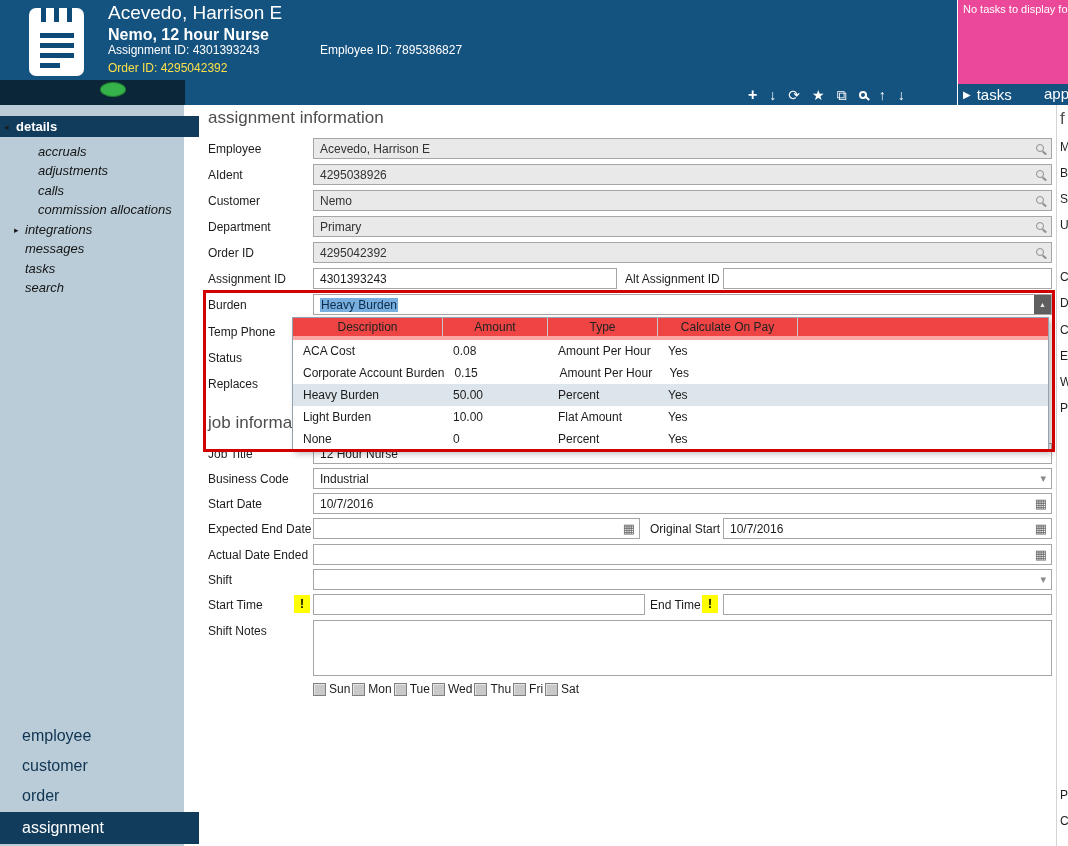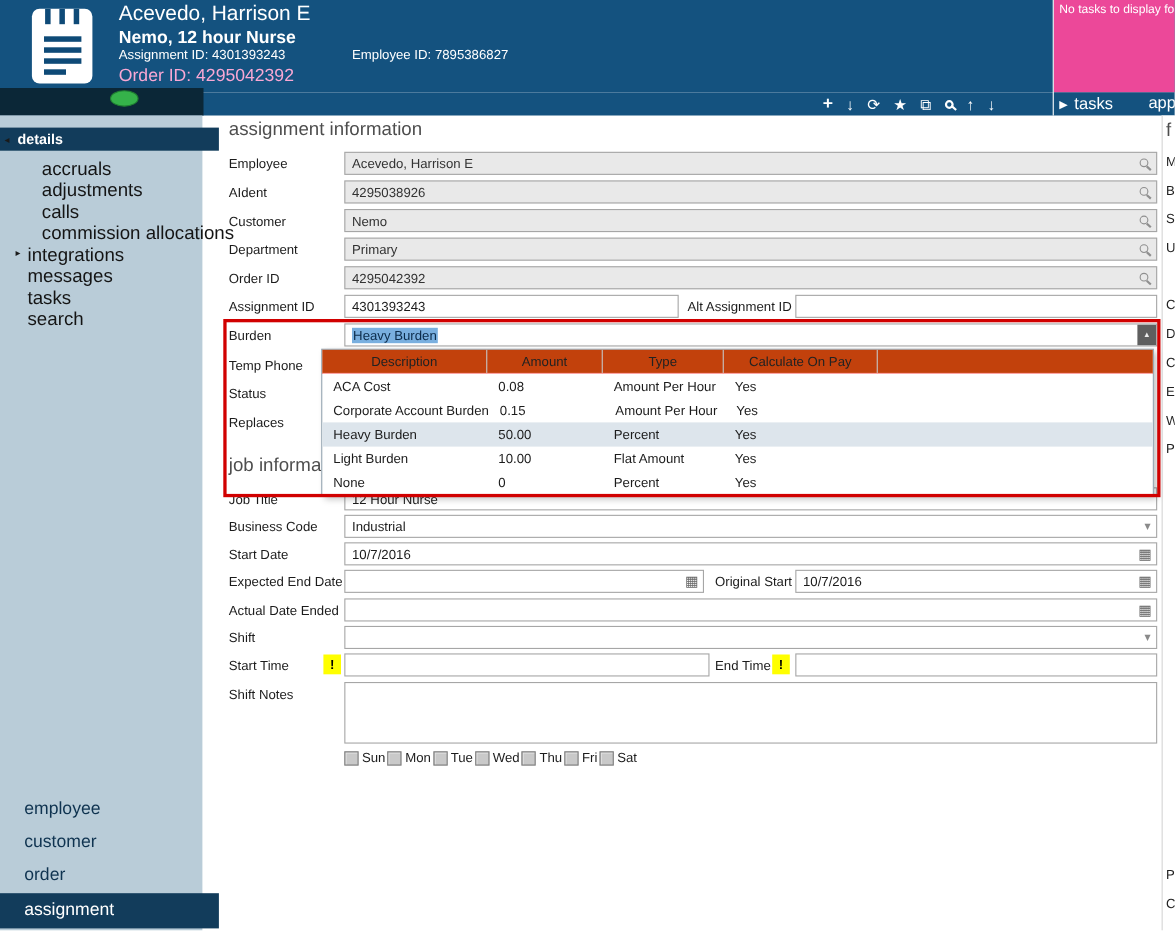--- a/index.html
+++ b/index.html
@@ -10,36 +10,36 @@
   
   .header { position:absolute; left:0; top:0; width:1068px; height:84px; background:#14527f; }
   .toolbar { position:absolute; left:0; top:84px; width:1068px; height:21px; background:#14527f; }
   .dark-band { position:absolute; left:0; top:80px; width:185px; height:25px; background:#0b2737; }
   .logo { position:absolute; left:28px; top:6px; }
   .green-dot { position:absolute; left:100px; top:82px; width:26px; height:15px; background:#35b24a; border:1px solid #1f7c31; border-radius:50%; }
   .h-title { position:absolute; left:108px; top:2px; font-size:19px; color:#fff; }
   .h-sub { position:absolute; left:108px; top:26px; font-size:16px; font-weight:bold; color:#fff; }
   .h-aid { position:absolute; left:108px; top:43px; font-size:12px; color:#fff; }
   .h-eid { position:absolute; left:320px; top:43px; font-size:12px; color:#fff; }
-  .h-oid { position:absolute; left:108px; top:61px; font-size:16px; color:#f9a8d4; }
+  .h-oid { position:absolute; left:108px; top:61px; font-size:12px; color:#fde047; }
   .tasks-panel { position:absolute; right:0; top:0; width:110px; height:84px; background:#ec4899; color:#fff; font-size:11px; padding:3px 0 0 5px; white-space:nowrap; overflow:hidden; }
   .v-line { position:absolute; left:957px; top:0; width:1px; height:105px; background:#fff; }
   .tb-icons { position:absolute; left:748px; top:84px; height:21px; display:flex; align-items:center; gap:12px; color:#fff; }
   .tbi { font-size:14px; color:#fff; line-height:1; }
   .mag-w { width:8px; height:8px; border:2px solid #fff; border-radius:50%; position:relative; display:inline-block; }
   .mag-w::after { content:""; position:absolute; width:6px; height:2px; background:#fff; right:-5px; bottom:-2px; transform:rotate(42deg); }
   .tb-tasks { position:absolute; left:963px; top:84px; height:21px; display:flex; align-items:center; gap:6px; color:#fff; }
   .tb-tasks .play { font-size:10px; }
   .tb-tasks .txt { font-size:15px; }
   .tb-app { position:absolute; left:1044px; top:85px; font-size:15px; color:#fff; }
 
   
   .sidebar { position:absolute; left:0; top:105px; width:184px; height:741px; background:#b9ccd8; }
   .nav-sel { position:absolute; left:0; width:199px; height:21px; background:#123c5b; color:#fff; font-size:13px; font-weight:600; line-height:21px; padding-left:16px; z-index:5; }
-  .nav-item { position:absolute; font-size:17px; color:#141414; white-space:nowrap; cursor:default; }
+  .nav-item { position:absolute; font-size:13px; color:#141414; white-space:nowrap; cursor:default;font-style:italic; }
   .nav-arrow { position:absolute; font-size:9px; color:#1a1a1a; z-index:6; }
   .side-big { position:absolute; left:22px; font-size:16px; color:#0f3350; }
   .side-sel-bar { position:absolute; left:0; top:707px; width:199px; height:32px; background:#123c5b; z-index:5; }
   .side-sel-bar .t { position:absolute; left:22px; top:7px; font-size:16px; color:#fff; }
 
   
   .section-title { position:absolute; font-size:17px; color:#4e4e4e; }
   .lbl { position:absolute; left:208px; font-size:12px; color:#1c1c1c; white-space:nowrap; }
   .lbl2 { position:absolute; font-size:12px; color:#1c1c1c; white-space:nowrap; }
   .fld { position:absolute; height:21px; border:1px solid #a6a6a6; background:#fff; font-size:12px; color:#1c1c1c; display:flex; align-items:center; padding:0 6px; white-space:nowrap; overflow:hidden; }
@@ -51,21 +51,21 @@
   .combo-btn { position:absolute; right:0; top:0; width:17px; height:19px; background:#5f5f5f; color:#ececec; display:flex; align-items:center; justify-content:center; font-size:7px; }
   .hl { background:#79afdf; color:#0b2b4a; padding:0 1px; }
   .warn { position:absolute; width:16px; height:18px; background:#ffff00; color:#000; font-weight:bold; font-size:12px; display:flex; align-items:center; justify-content:center; }
   .notes { position:absolute; left:313px; top:620px; width:739px; height:56px; border:1px solid #a6a6a6; background:#fff; }
   .weekdays { position:absolute; left:313px; top:682px; display:flex; gap:2px; align-items:flex-start; }
   .day { display:flex; align-items:center; gap:3px; font-size:12px; color:#1c1c1c; }
   .cb { width:13px; height:13px; background:#c9c9c9; border:1px solid #7f7f7f; box-shadow:inset 1px 1px 0 #e6e6e6; }
 
   
   .popup { position:absolute; left:292px; top:317px; width:757px; background:#fff; border:1px solid #93a4b0; box-shadow:3px 3px 6px rgba(0,0,0,0.25); z-index:40; }
-  .pop-head { display:flex; height:22px; background:#c2410c; border-bottom:1px solid #fca5a5; }
+  .pop-head { display:flex; height:22px; background:#ef4444; border-bottom:4px solid #fca5a5; }
   .pop-head span { font-size:12px; color:#222; display:flex; align-items:center; justify-content:center; border-right:1px solid #c6c6c6; }
   .ph1 { width:150px; } .ph2 { width:105px; } .ph3 { width:110px; } .ph4 { width:140px; } .ph5 { flex:1; border-right:none !important; }
   .pop-row { display:flex; height:22px; align-items:center; font-size:12px; color:#1c1c1c; }
   .pop-row.sel { background:#dde5ec; }
   .pc1 { flex:0 0 150px; padding-left:10px; white-space:nowrap; }
   .pc2 { flex:0 0 105px; padding-left:10px; }
   .pc3 { flex:0 0 110px; padding-left:10px; }
   .pc4 { flex:0 0 140px; padding-left:10px; }
 
   

